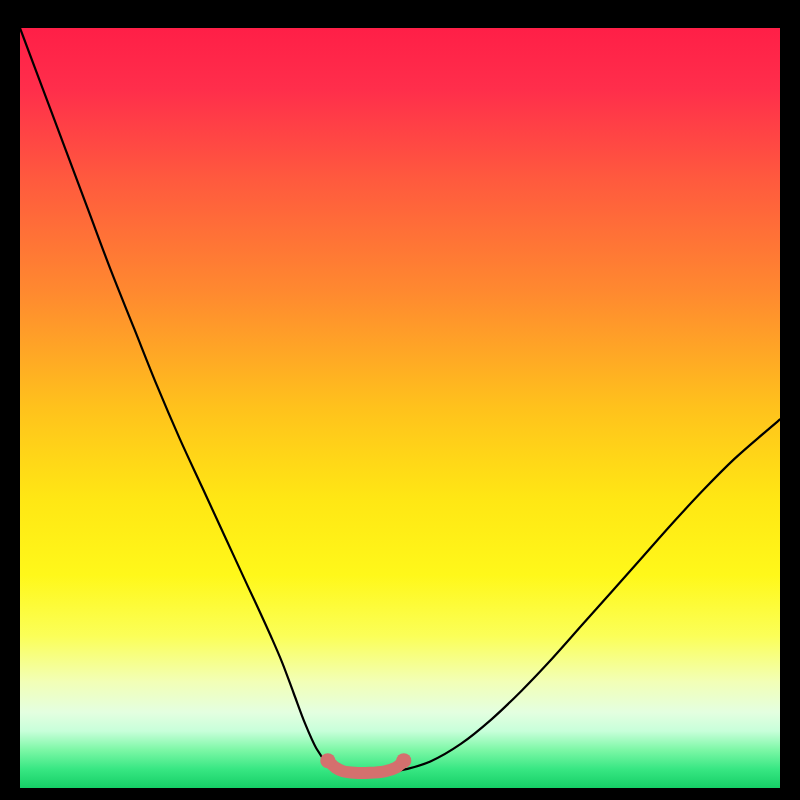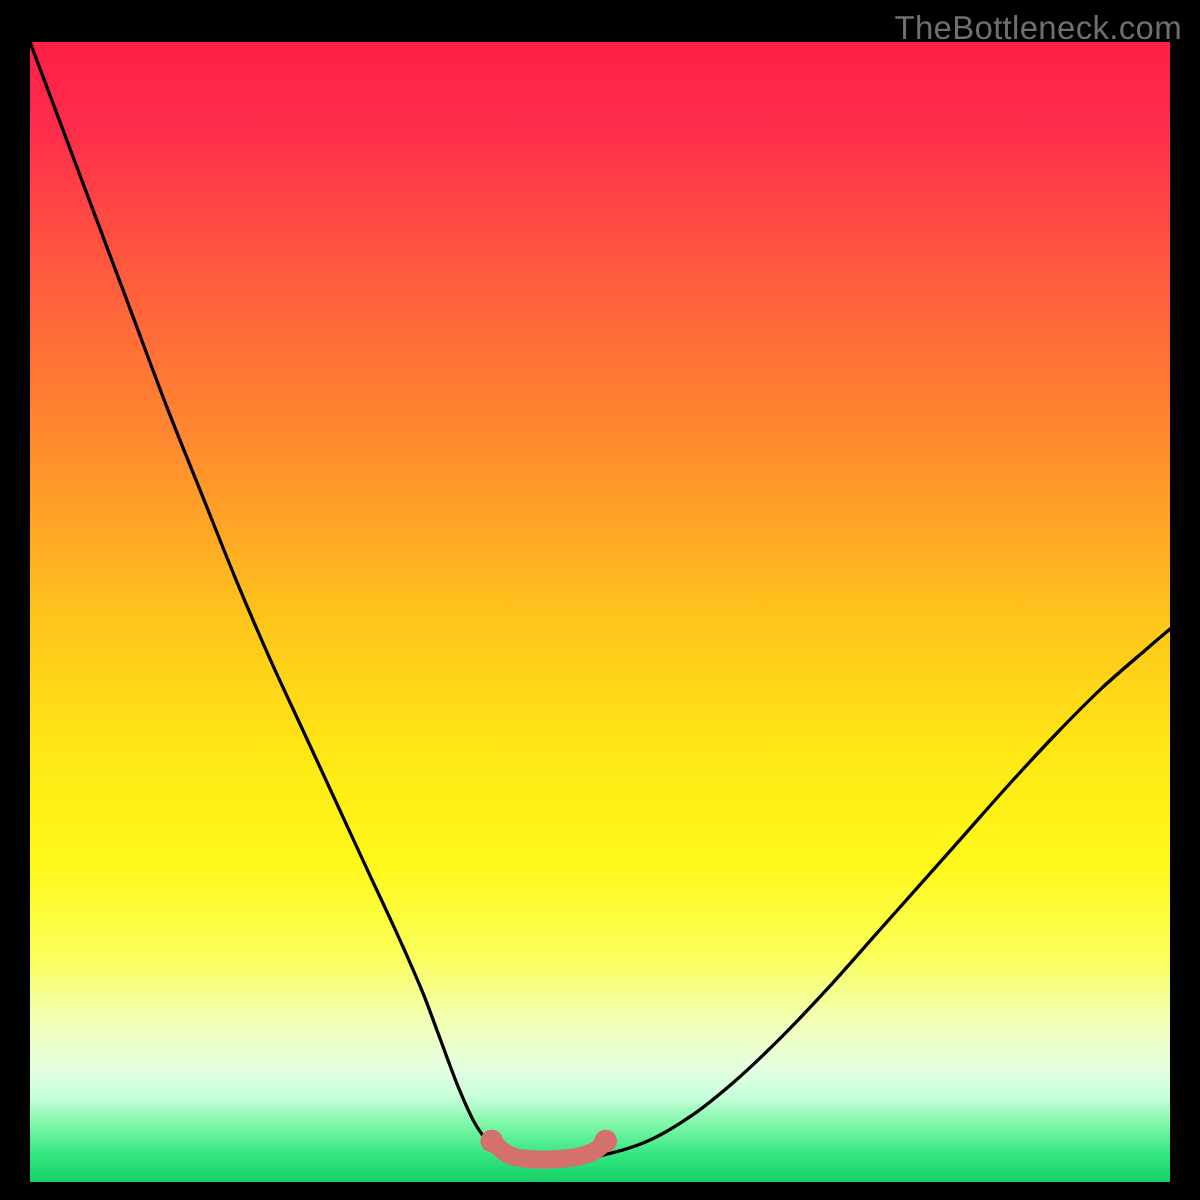--- a/index.html
+++ b/index.html
@@ -33,21 +33,20 @@
     top: 28px;
     width: 760px;
     height: 760px;
   }
   svg { display: block; }
 </style>
 </head>
 <body>
 
 <div class="stage">
-  <div class="watermark">TheBottleneck.com</div>
 
   <div class="plot">
     <svg id="chart-svg" width="760" height="760" viewBox="0 0 760 760">
       <defs>
         <linearGradient id="bg-grad" x1="0" y1="0" x2="0" y2="1">
             <stop offset="0%" stop-color="#ff1f47"></stop>
             <stop offset="8%" stop-color="#ff2e4b"></stop>
             <stop offset="20%" stop-color="#ff5a3e"></stop>
             <stop offset="35%" stop-color="#ff8a2f"></stop>
             <stop offset="50%" stop-color="#ffc21c"></stop>

